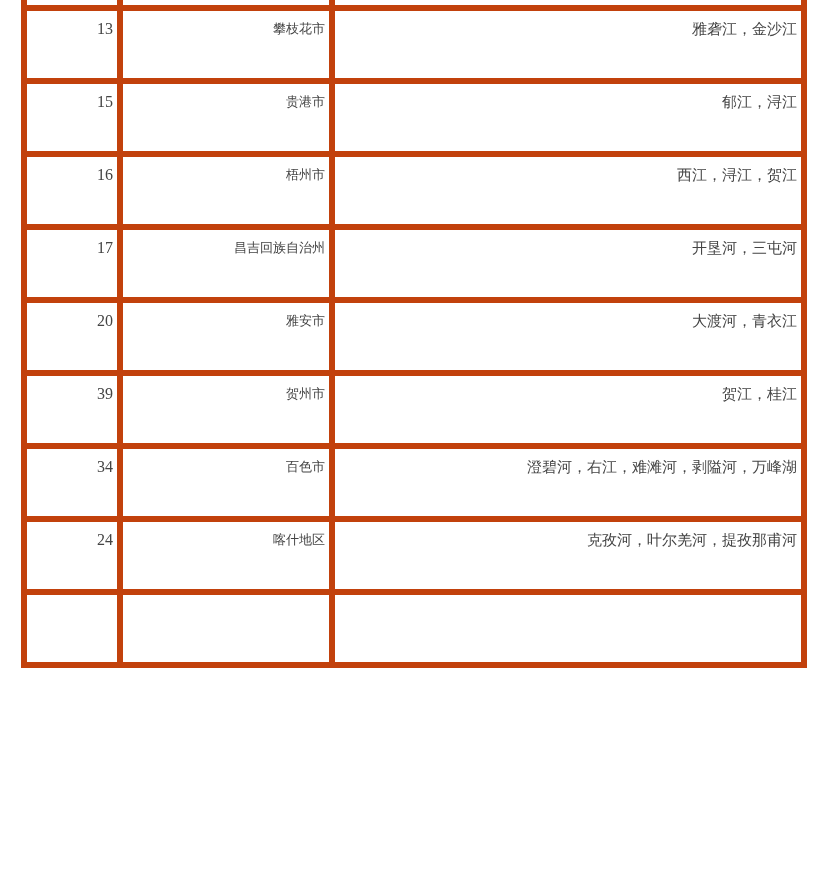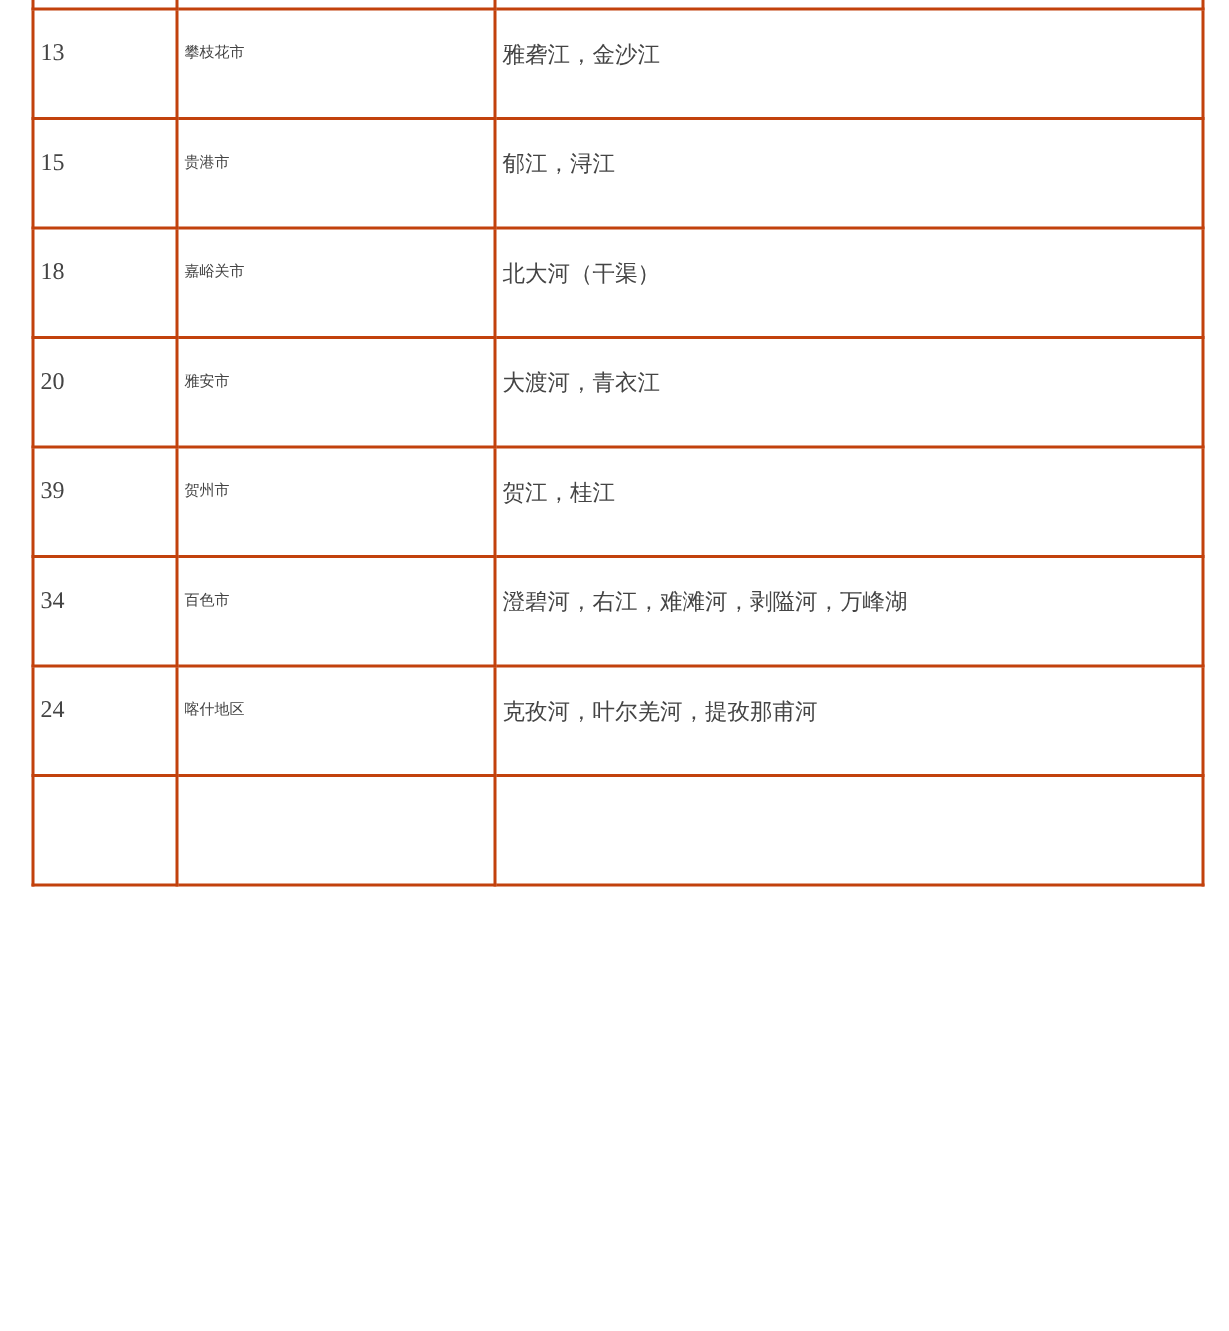--- a/index.html
+++ b/index.html
@@ -1,31 +1,31 @@
 <!DOCTYPE html>
 <html><head>
 <meta charset="utf-8">
 <style>
   html, body { margin: 0; padding: 0; background: #ffffff; }
   body { width: 819px; height: 887px; overflow: hidden; position: relative; }
   .table-wrap { position: absolute; left: 21px; top: -68px; }
   table { border-collapse: collapse; table-layout: fixed; }
   td {
-    border: 2px solid #c2410c;
+    border: 6px solid #c2410c;
     height: 69px;
     vertical-align: top;
-    text-align: left;
-    padding: 19px 4px 0 4px;
+    text-align: right;
+    padding: 8px 4px 0 4px;
     box-sizing: border-box;
     color: #444444;
     font-size: 16px;
     line-height: 20px;
   }
   td.num { width: 96px; font-family: "Liberation Serif", "DejaVu Serif", serif; font-size: 16px; color: #444; }
-  td.city { width: 212px; font-family: Liberation Sans, sans-serif; font-size: 10px; }
+  td.city { width: 212px; font-family: Liberation Sans, sans-serif; font-size: 13px; }
   td.river { width: 472px; font-family: "DejaVu Sans", "Liberation Sans", sans-serif; font-size: 15px; border-radius: 27px; }
   tr { height: 73px; }
 </style>
 </head>
 <body>
 
 <div class="table-wrap">
   <table>
     <tbody id="tbody">
       <tr>
@@ -37,23 +37,28 @@
         <td class="num">13</td>
         <td class="city">攀枝花市</td>
         <td class="river">雅砻江，金沙江</td>
       </tr>
       <tr>
         <td class="num">15</td>
         <td class="city">贵港市</td>
         <td class="river">郁江，浔江</td>
       </tr>
       <tr>
-        <td class="num">18</td>
-        <td class="city">嘉峪关市</td>
-        <td class="river">北大河（干渠）</td>
+        <td class="num">16</td>
+        <td class="city">梧州市</td>
+        <td class="river">西江，浔江，贺江</td>
+      </tr>
+      <tr>
+        <td class="num">17</td>
+        <td class="city">昌吉回族自治州</td>
+        <td class="river">开垦河，三屯河</td>
       </tr>
       <tr>
         <td class="num">20</td>
         <td class="city">雅安市</td>
         <td class="river">大渡河，青衣江</td>
       </tr>
       <tr>
         <td class="num">39</td>
         <td class="city">贺州市</td>
         <td class="river">贺江，桂江</td>

